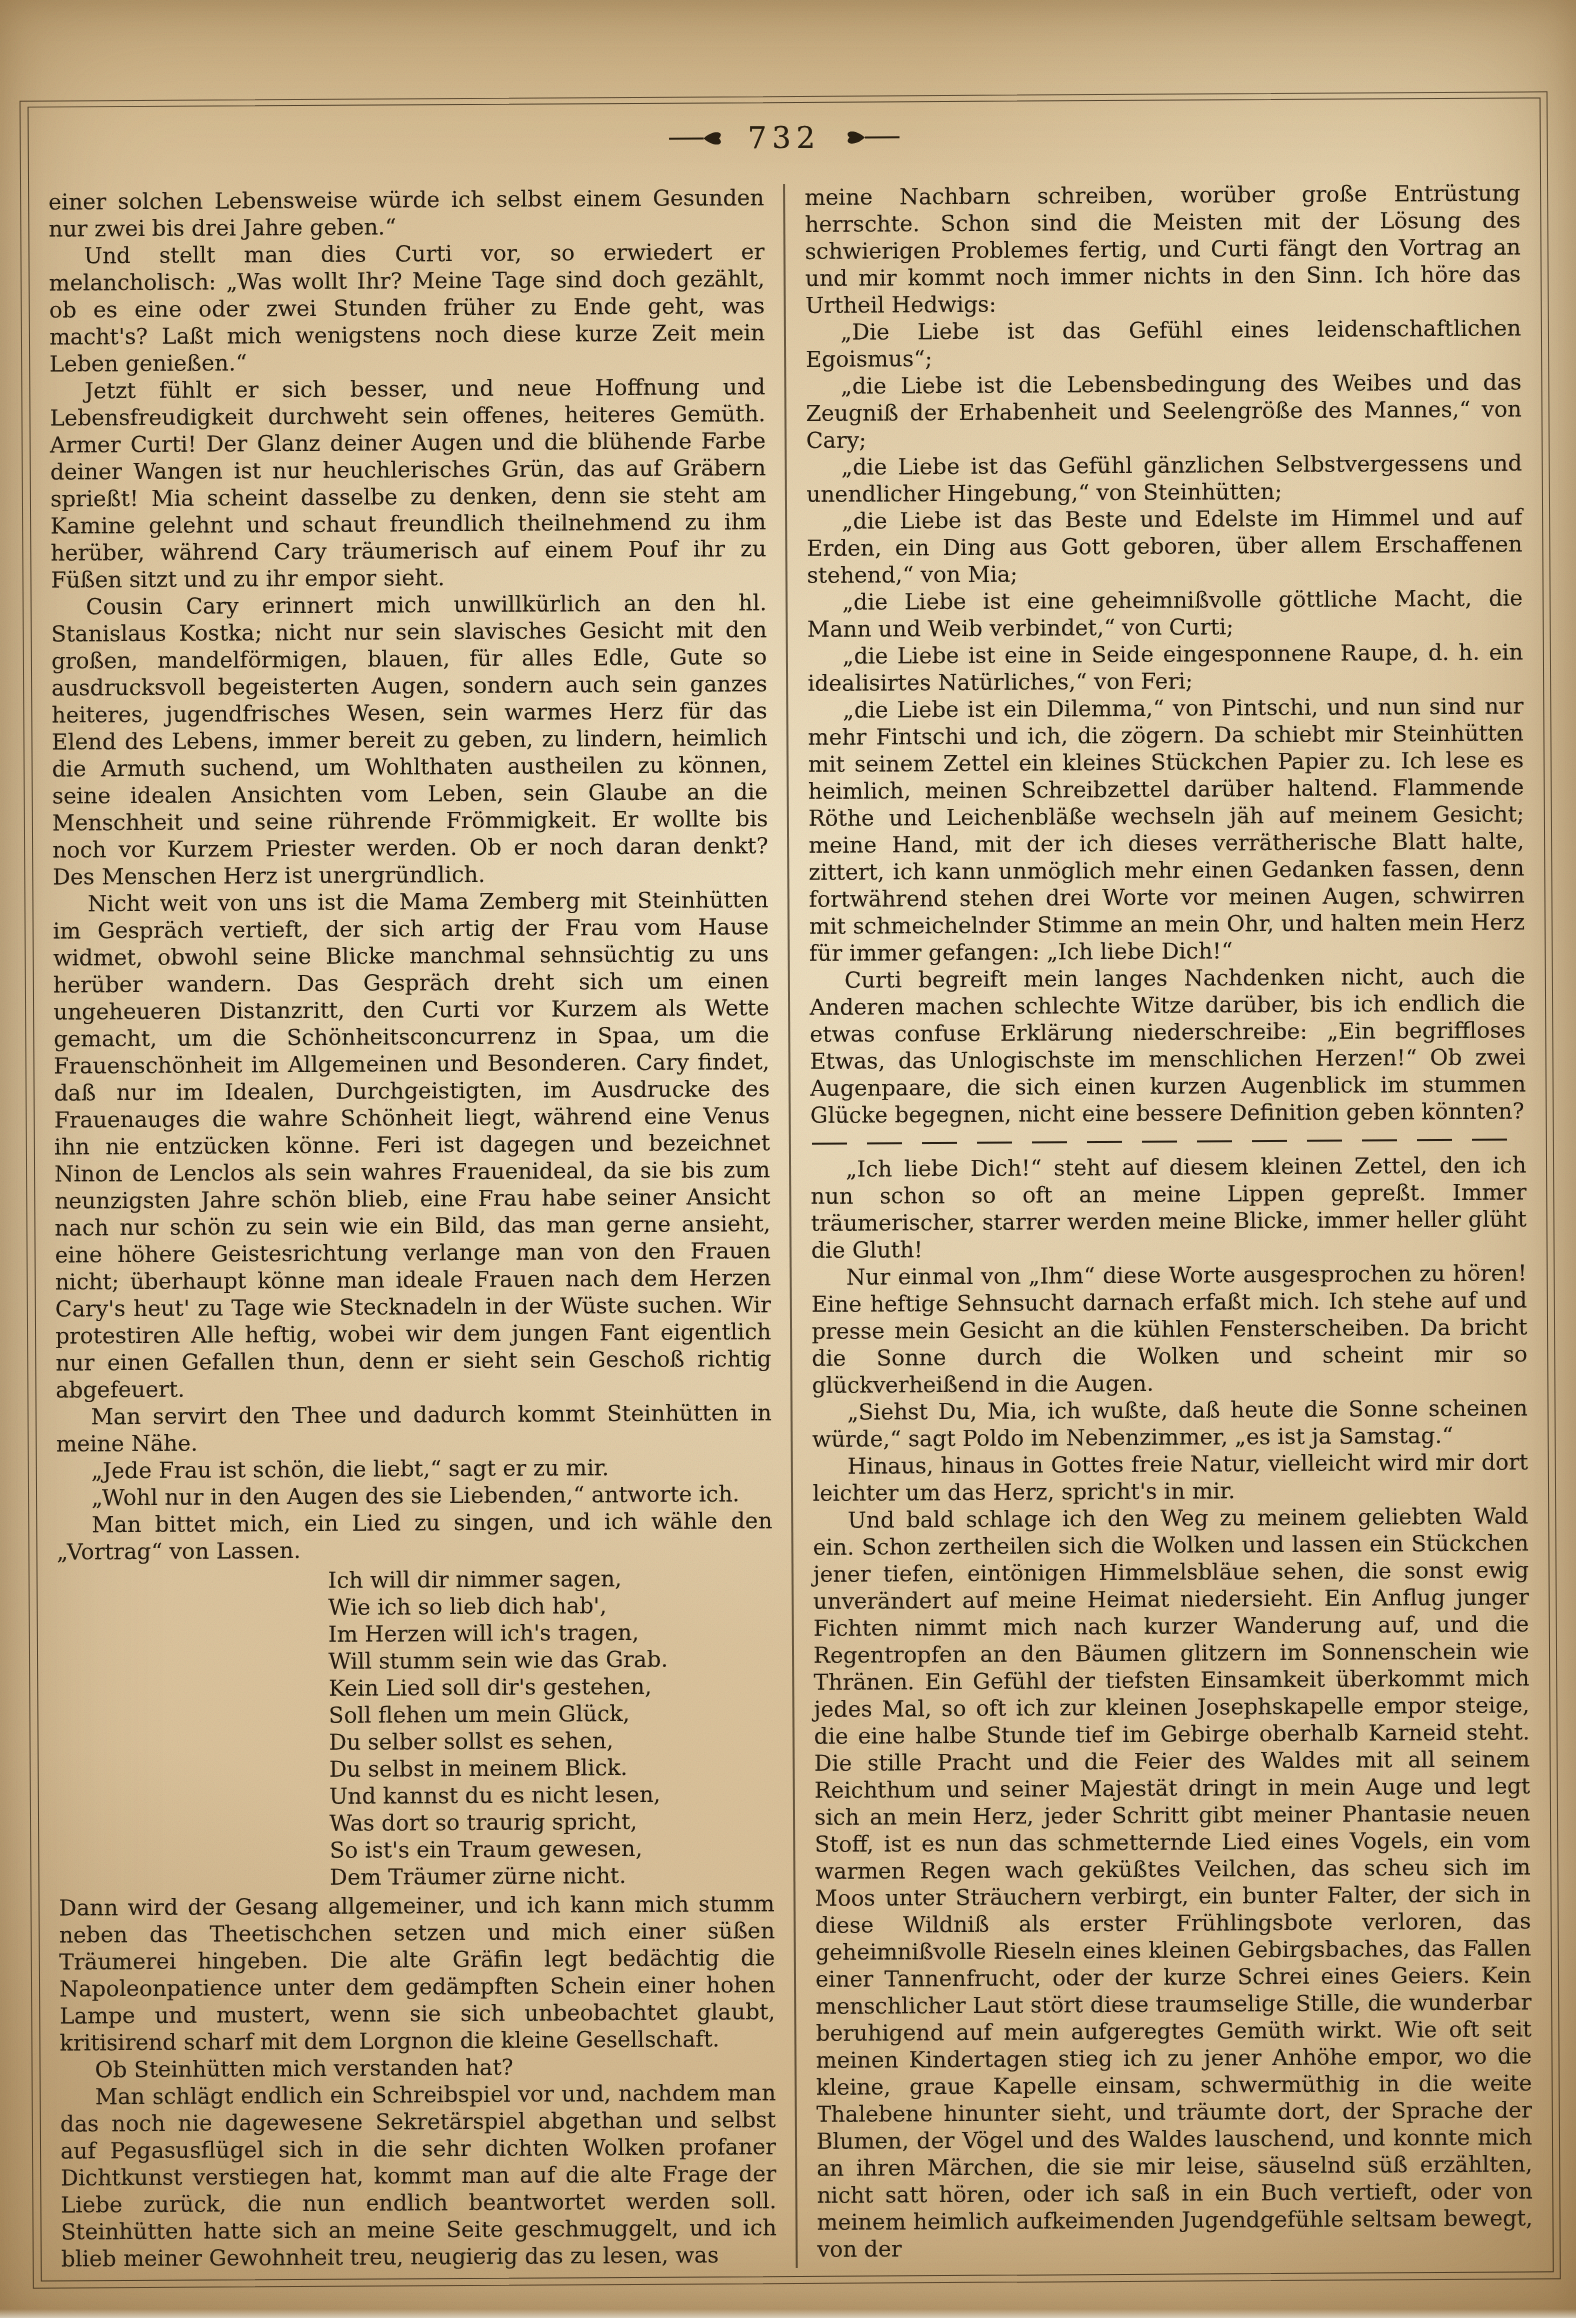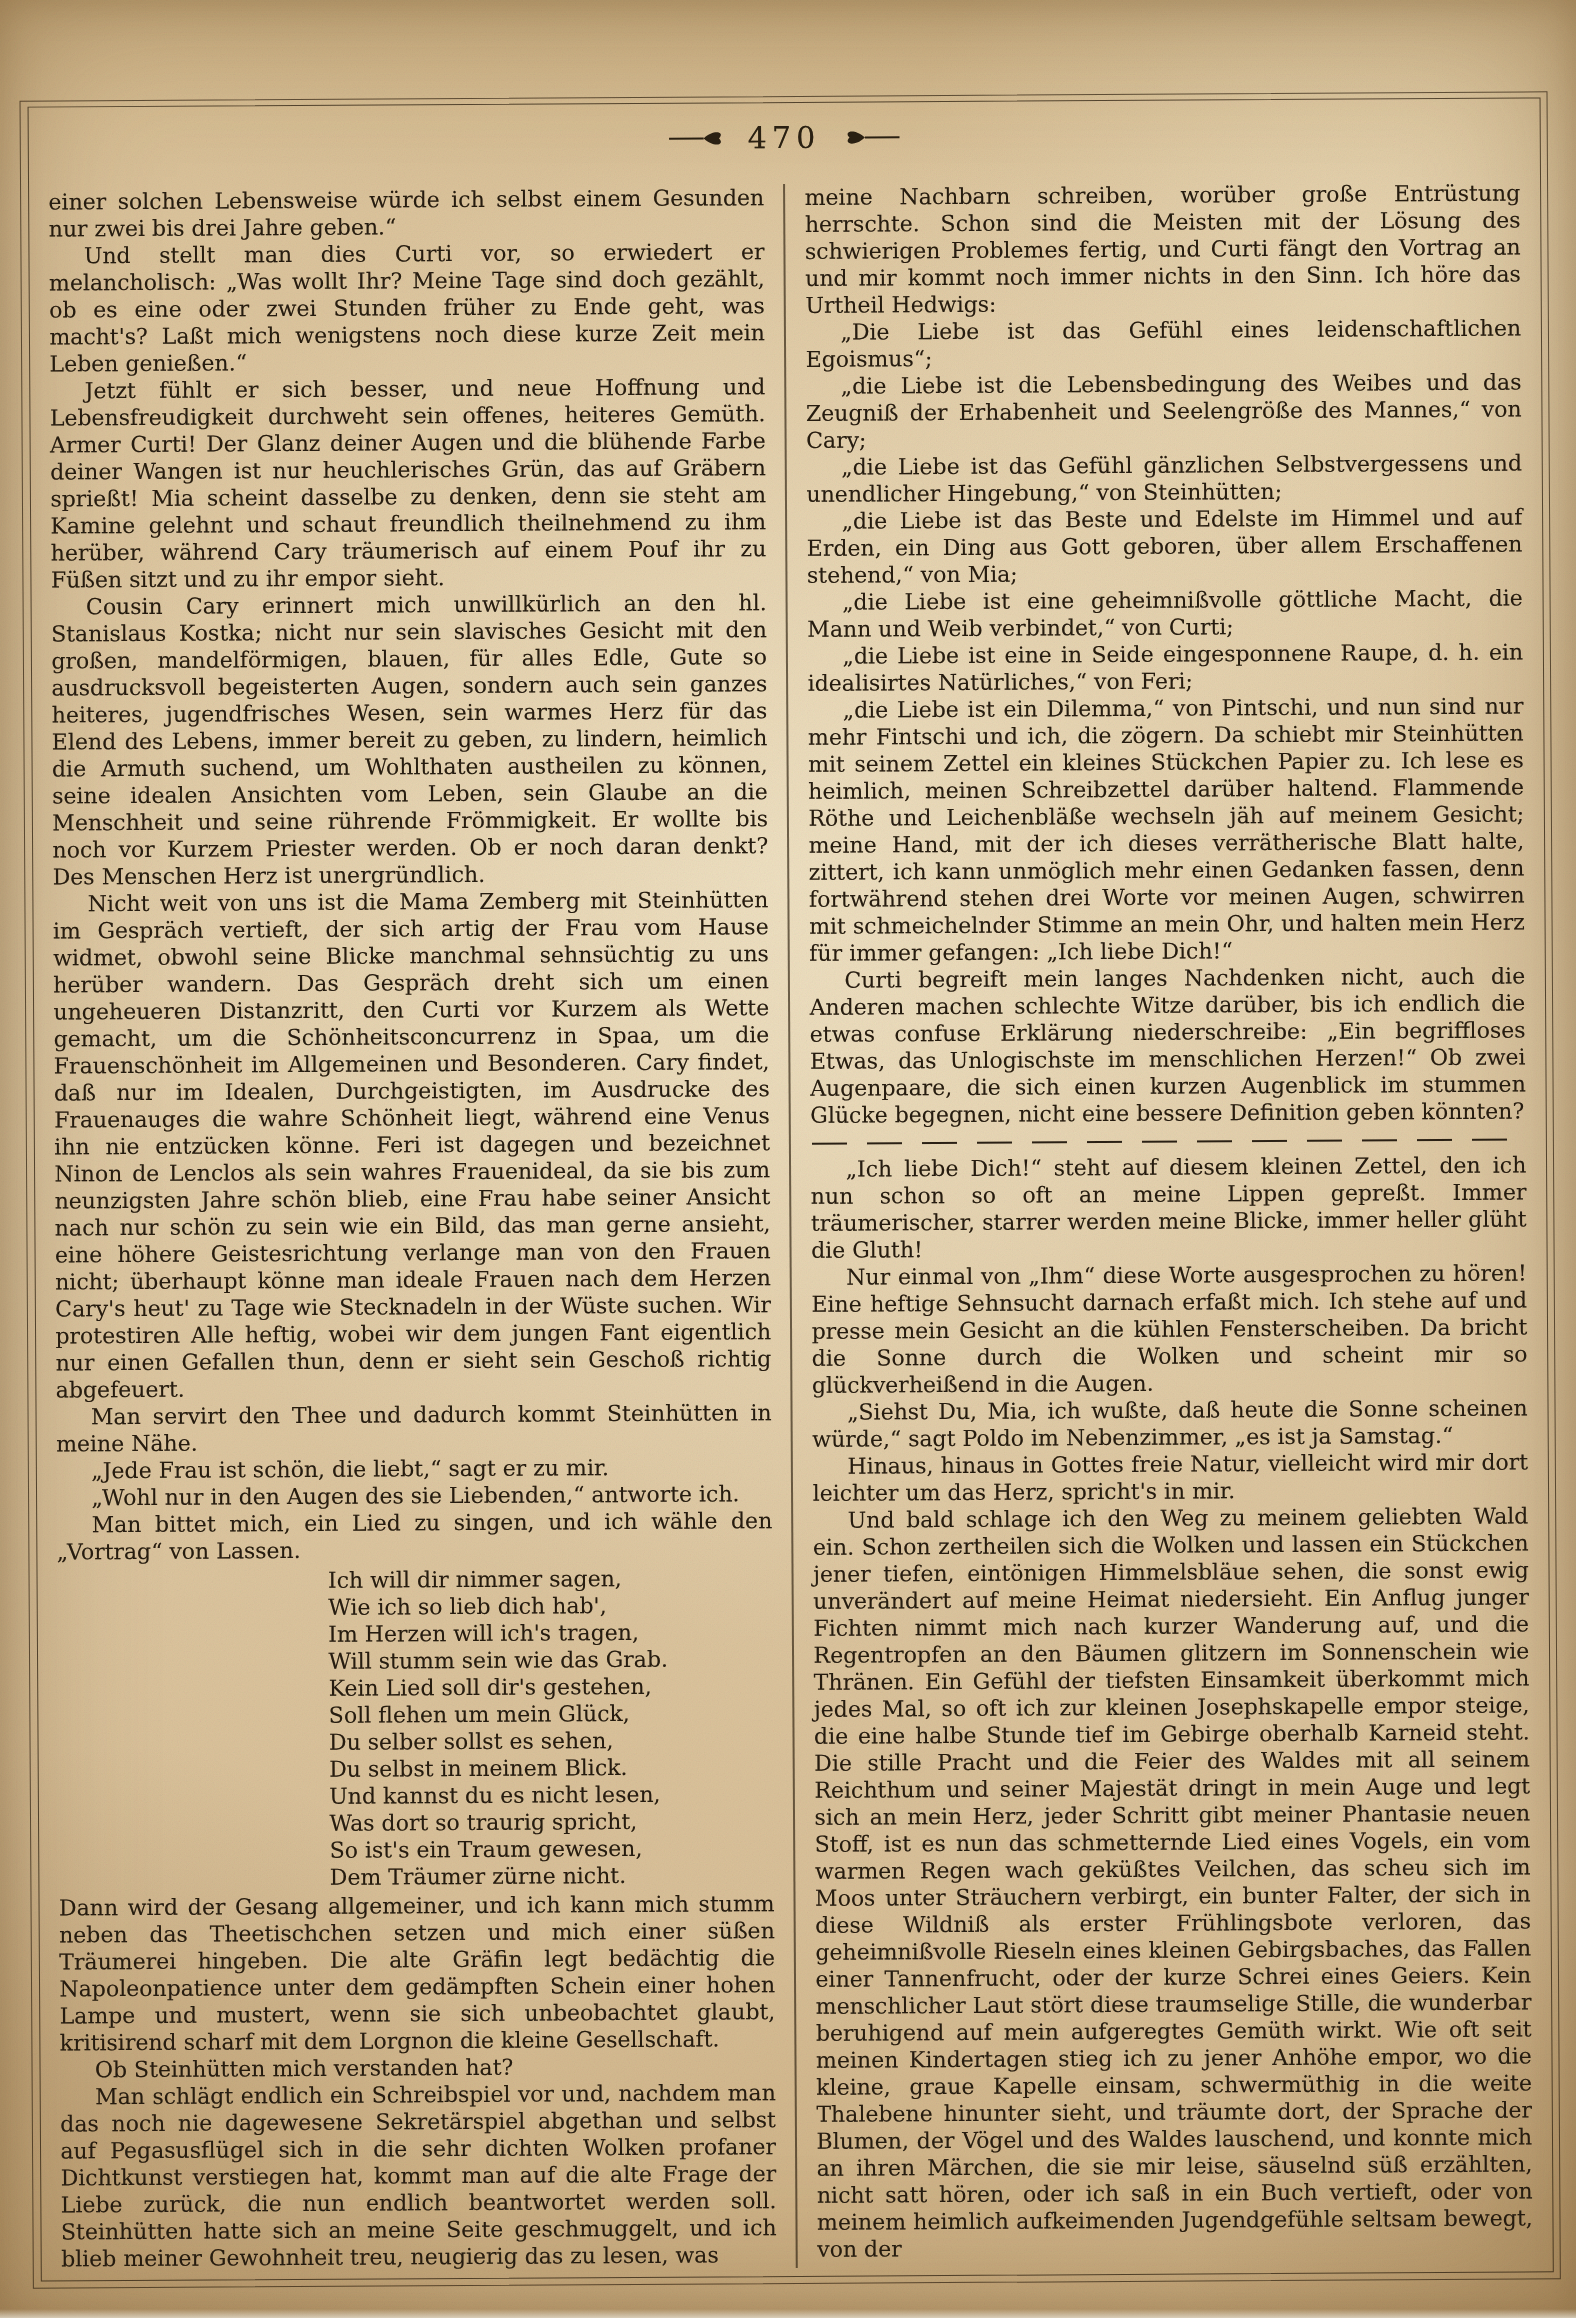--- a/index.html
+++ b/index.html
@@ -82,21 +82,21 @@
     <div class="frame-outer">
       <div class="frame-inner">
 
         <div class="page-header">
           <span class="orn">
             <svg width="59" height="22" viewBox="0 0 92 34">
               <path d="M2 17 L56 17" stroke="#2a2012" stroke-width="3.2" fill="none"></path>
               <path d="M56 17 C72 2 90 7 80 17 C90 27 72 32 56 17 Z" fill="#2a2012"></path>
             </svg>
           </span>
-          <span class="page-num">470</span>
+          <span class="page-num">732</span>
           <span class="orn flip">
             <svg width="59" height="22" viewBox="0 0 92 34">
               <path d="M2 17 L56 17" stroke="#2a2012" stroke-width="3.2" fill="none"></path>
               <path d="M56 17 C72 2 90 7 80 17 C90 27 72 32 56 17 Z" fill="#2a2012"></path>
             </svg>
           </span>
         </div>
 
         <div class="columns">
           <div class="col left" id="col-left">

